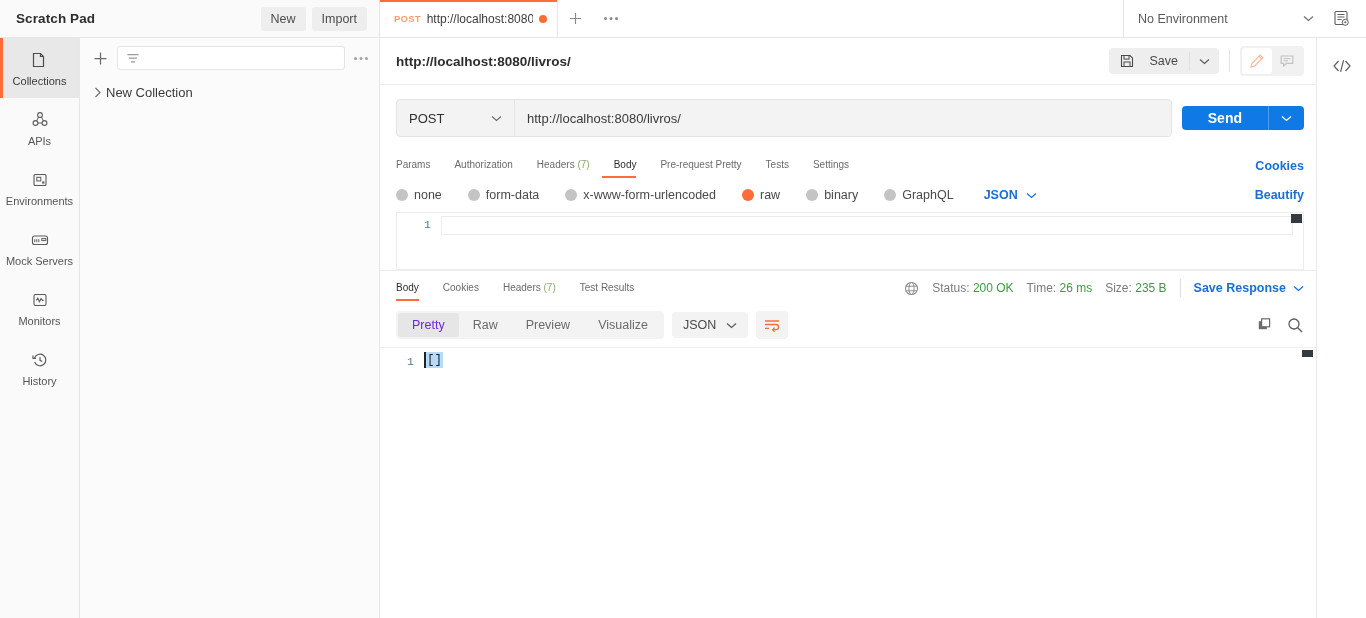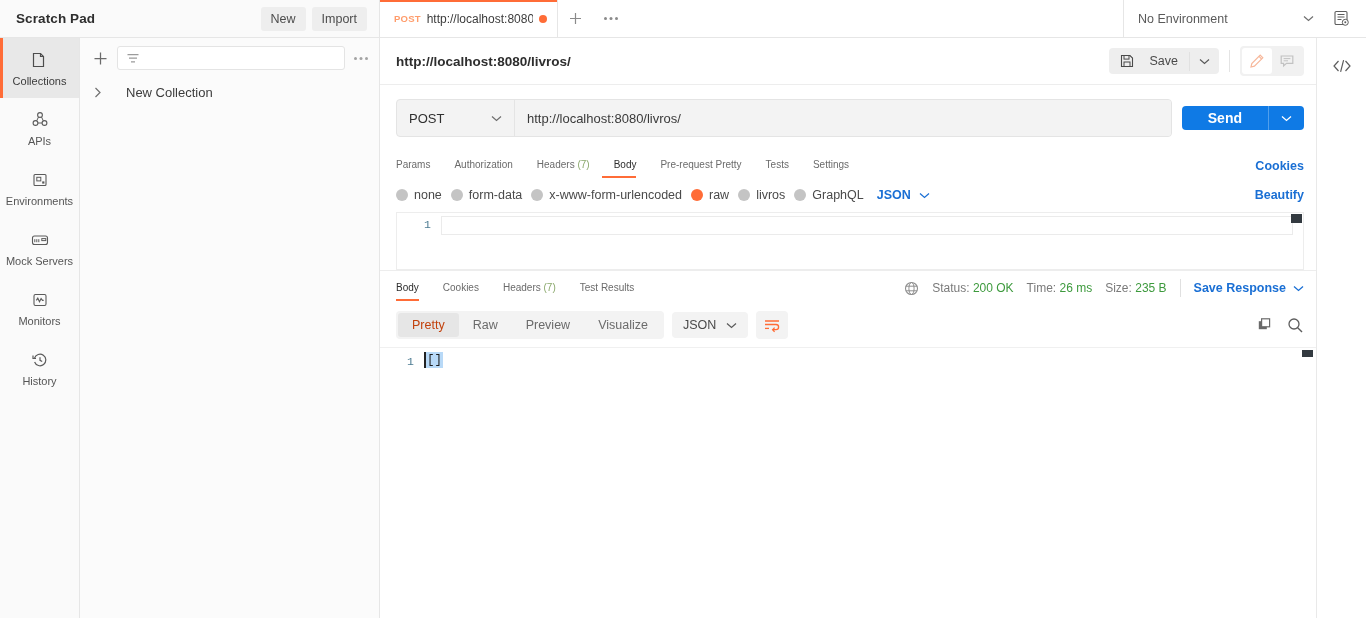--- a/index.html
+++ b/index.html
@@ -105,21 +105,21 @@
     padding: 0 10px 0 12px;
   }
   .sb-plus { font-size: 18px; color: #6b6b6b; cursor: pointer; line-height: 1;}
   .sb-filter {
     flex: 1; height: 24px; background: #ffffff; border: 1px solid #e4e4e4;
     border-radius: 3px; display: flex; align-items: center; padding: 0 8px;
     cursor: text;
   }
   .sb-more { color: #9a9a9a; font-size: 13px; letter-spacing: 1px; cursor: pointer;}
   .sb-row {
-    display: flex; align-items: center; gap: 24px; padding: 7px 12px 7px 14px;
+    display: flex; align-items: center; gap: 4px; padding: 7px 12px 7px 14px;
     font-size: 13px; color: #3c3c3c; cursor: pointer;
   }
   .chev { color: #777; font-size: 10px; display:inline-flex; }
 
   
   .pane { flex: 1; display: flex; flex-direction: column; min-width: 0; background: #ffffff;}
   .pane-inner { flex: 1; display: flex; min-width: 0;}
   .pane-main { flex: 1; display: flex; flex-direction: column; min-width: 0;}
   .pane-rail {
     width: 50px; flex: 0 0 50px; border-left: 1px solid #e9e9e9;
@@ -185,21 +185,21 @@
     content:''; position:absolute; left: 0; right: 12px; bottom: 2px; height: 2px;
     background: #ff6c37;
   }
   .rtab:first-child.active::after { left: 0;}
   .cnt { color: #8aa86b;}
   .spacer { flex: 1;}
   .link-blue { font-size: 12.5px; color: #1a6fd4; font-weight: bold; cursor: pointer;}
 
   
   .body-types {
-    display: flex; align-items: flex-end; gap: 9px; padding: 8px 12px 10px 16px;
+    display: flex; align-items: flex-end; gap: 26px; padding: 8px 12px 10px 16px;
   }
   .radio-item { display:flex; align-items:center; gap: 6px; font-size: 12.5px; color: #4a4a4a; cursor: pointer;}
   .radio { width: 12px; height: 12px; border-radius: 50%; background: #c4c4c4; flex:0 0 auto;}
   .radio.on { background: #ff6c37;}
   .json-sel { display:flex; align-items:center; gap:8px; font-size:12.5px; color:#1a6fd4; font-weight:bold; cursor:pointer; margin-left: 4px;}
 
   
   .req-editor-wrap { padding: 0 12px 0 16px;}
   .editor {
     position: relative; border: 1px solid #ededed; background: #fff;
@@ -226,21 +226,21 @@
   }
   .resp-meta { display: flex; align-items: center; gap: 13px; font-size: 12px; color: #7a7a7a;}
   .ok { color: #3d9a3d;}
   .resp-toolbar {
     display: flex; align-items: center; gap: 8px; padding: 6px 12px 8px 16px;
   }
   .seg {
     display: flex; align-items: center; background: #f3f3f3; border-radius: 4px; padding: 2px;
   }
   .seg-item { font-size: 12.5px; color: #6b6b6b; padding: 5px 14px; border-radius: 3px; cursor: pointer;}
-  .seg-item.active { background: #e6e6e6; color: #c2410c;}
+  .seg-item.active { background: #e6e6e6; color: #6d28d9;}
   .fmt-sel {
     display:flex; align-items:center; gap:10px; background:#f3f3f3; border-radius:4px;
     padding: 6px 11px; font-size: 12.5px; color: #4a4a4a; cursor: pointer;
   }
   .wrap-btn {
     width: 32px; height: 28px; background: #f3f3f3; border-radius: 4px;
     display:flex; align-items:center; justify-content:center; cursor:pointer; color:#ff6c37;
   }
   .resp-icons { display:flex; align-items:center; gap: 14px; color:#5d5d5d;}
   .resp-body {
@@ -502,21 +502,21 @@
             <div class="radio-item">
               <span class="radio"></span>
               <span>x-www-form-urlencoded</span>
             </div>
             <div class="radio-item">
               <span class="radio on"></span>
               <span>raw</span>
             </div>
             <div class="radio-item">
               <span class="radio"></span>
-              <span>livros</span>
+              <span>binary</span>
             </div>
             <div class="radio-item">
               <span class="radio"></span>
               <span>GraphQL</span>
             </div>
             <div class="json-sel">
               <span>JSON</span>
               <span>
                 <svg width="11" height="7" viewBox="0 0 11 7">
                     <path d="M1 1.5L5.5 5.5L10 1.5" stroke="#1a6fd4" stroke-width="1.2" fill="none"></path>

